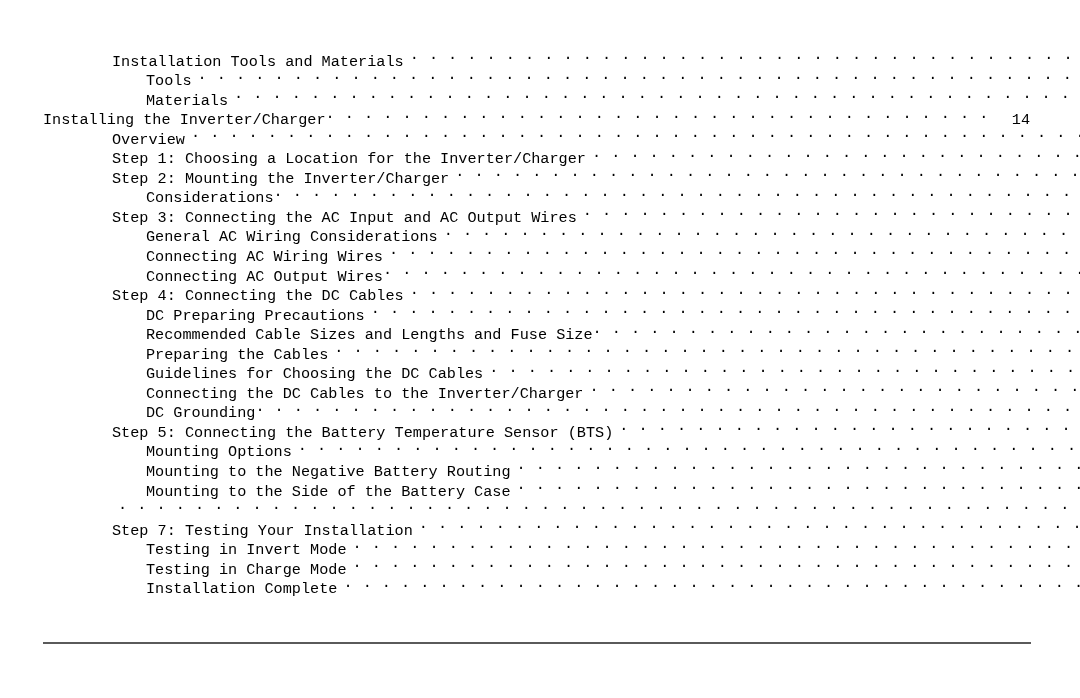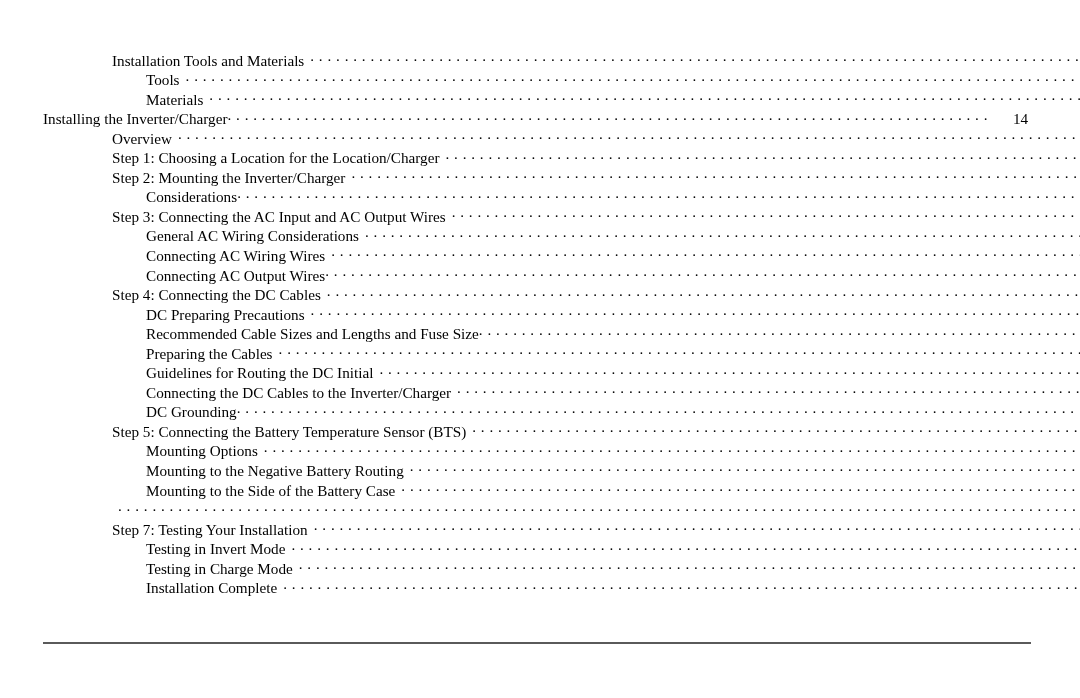--- a/index.html
+++ b/index.html
@@ -12,20 +12,21 @@
     height: 698px;
     font-family: "Liberation Serif", "DejaVu Serif", serif;
     color: #000000;
     overflow: hidden;
   }
   #toc-page {
     position: relative;
     width: 1080px;
     height: 698px;
     box-sizing: border-box;
+    font-family: Liberation Mono, monospace;
   }
   #toc-list {
     position: absolute;
     left: 43px;
     top: 46px;
     width: 987px;
   }
   .toc-entry {
     display: flex;
     align-items: baseline;
@@ -105,21 +106,21 @@
         <span class="toc-gap tight"></span>
         <span class="toc-leader"></span>
         <span class="toc-page-num">14</span>
       </div>
       <div class="toc-entry lvl1">
         <span class="toc-title">Overview</span>
         <span class="toc-gap"></span>
         <span class="toc-leader"></span>
       </div>
       <div class="toc-entry lvl1">
-        <span class="toc-title">Step 1: Choosing a Location for the Location/Charger</span>
+        <span class="toc-title">Step 1: Choosing a Location for the Inverter/Charger</span>
         <span class="toc-gap"></span>
         <span class="toc-leader"></span>
       </div>
       <div class="toc-entry lvl1">
         <span class="toc-title">Step 2: Mounting the Inverter/Charger</span>
         <span class="toc-gap"></span>
         <span class="toc-leader"></span>
       </div>
       <div class="toc-entry lvl2">
         <span class="toc-title">Considerations</span>
@@ -160,21 +161,21 @@
         <span class="toc-title">Recommended Cable Sizes and Lengths and Fuse Size</span>
         <span class="toc-gap tight"></span>
         <span class="toc-leader"></span>
       </div>
       <div class="toc-entry lvl2">
         <span class="toc-title">Preparing the Cables</span>
         <span class="toc-gap"></span>
         <span class="toc-leader"></span>
       </div>
       <div class="toc-entry lvl2">
-        <span class="toc-title">Guidelines for Routing the DC Initial</span>
+        <span class="toc-title">Guidelines for Choosing the DC Cables</span>
         <span class="toc-gap"></span>
         <span class="toc-leader"></span>
       </div>
       <div class="toc-entry lvl2">
         <span class="toc-title">Connecting the DC Cables to the Inverter/Charger</span>
         <span class="toc-gap"></span>
         <span class="toc-leader"></span>
       </div>
       <div class="toc-entry lvl2">
         <span class="toc-title">DC Grounding</span>

